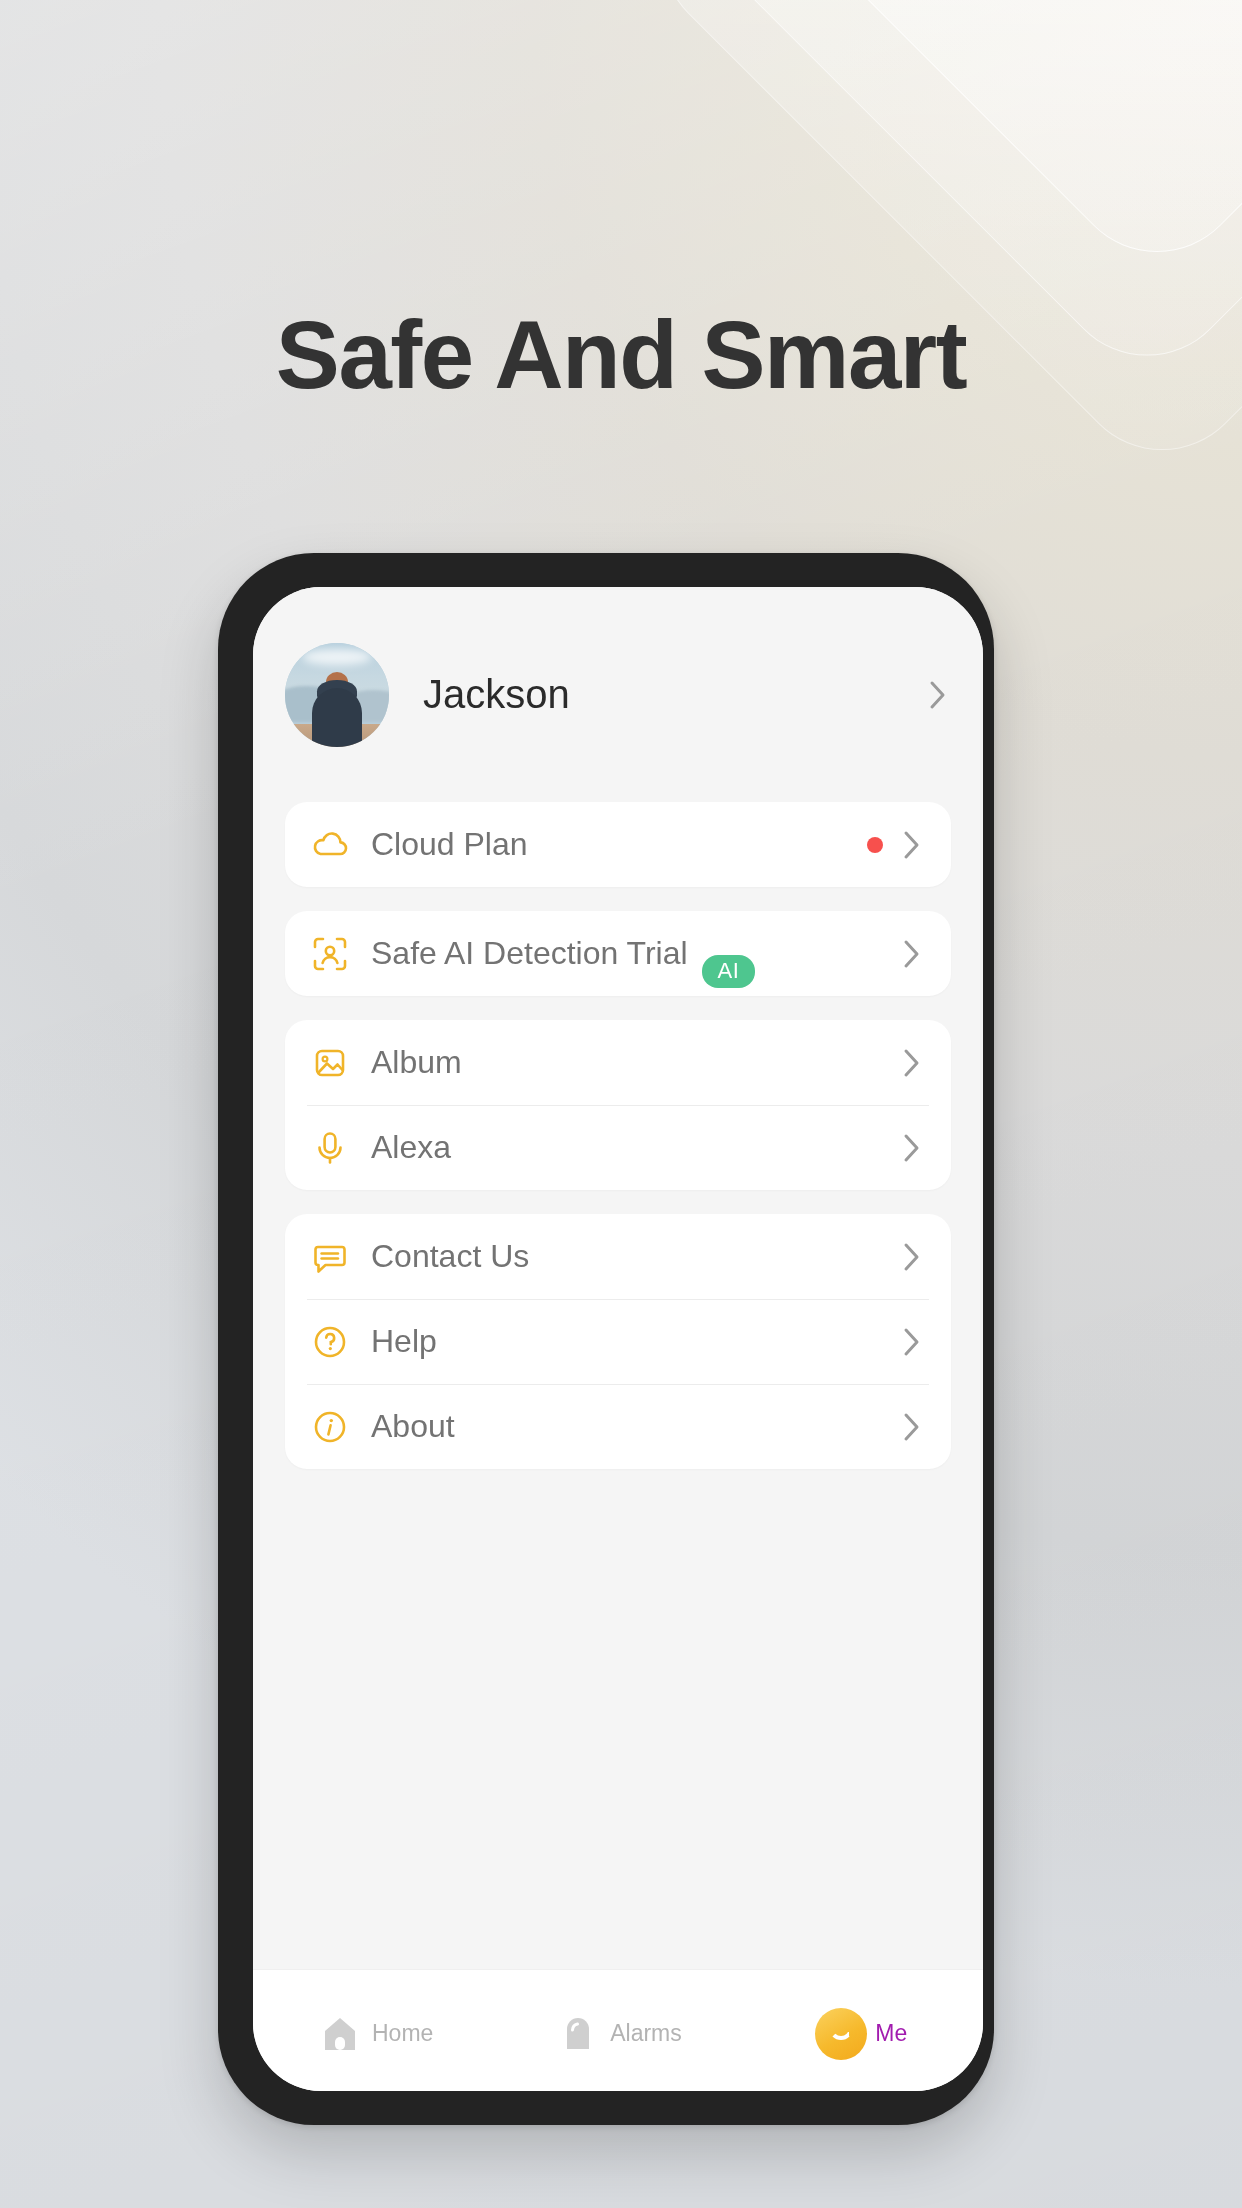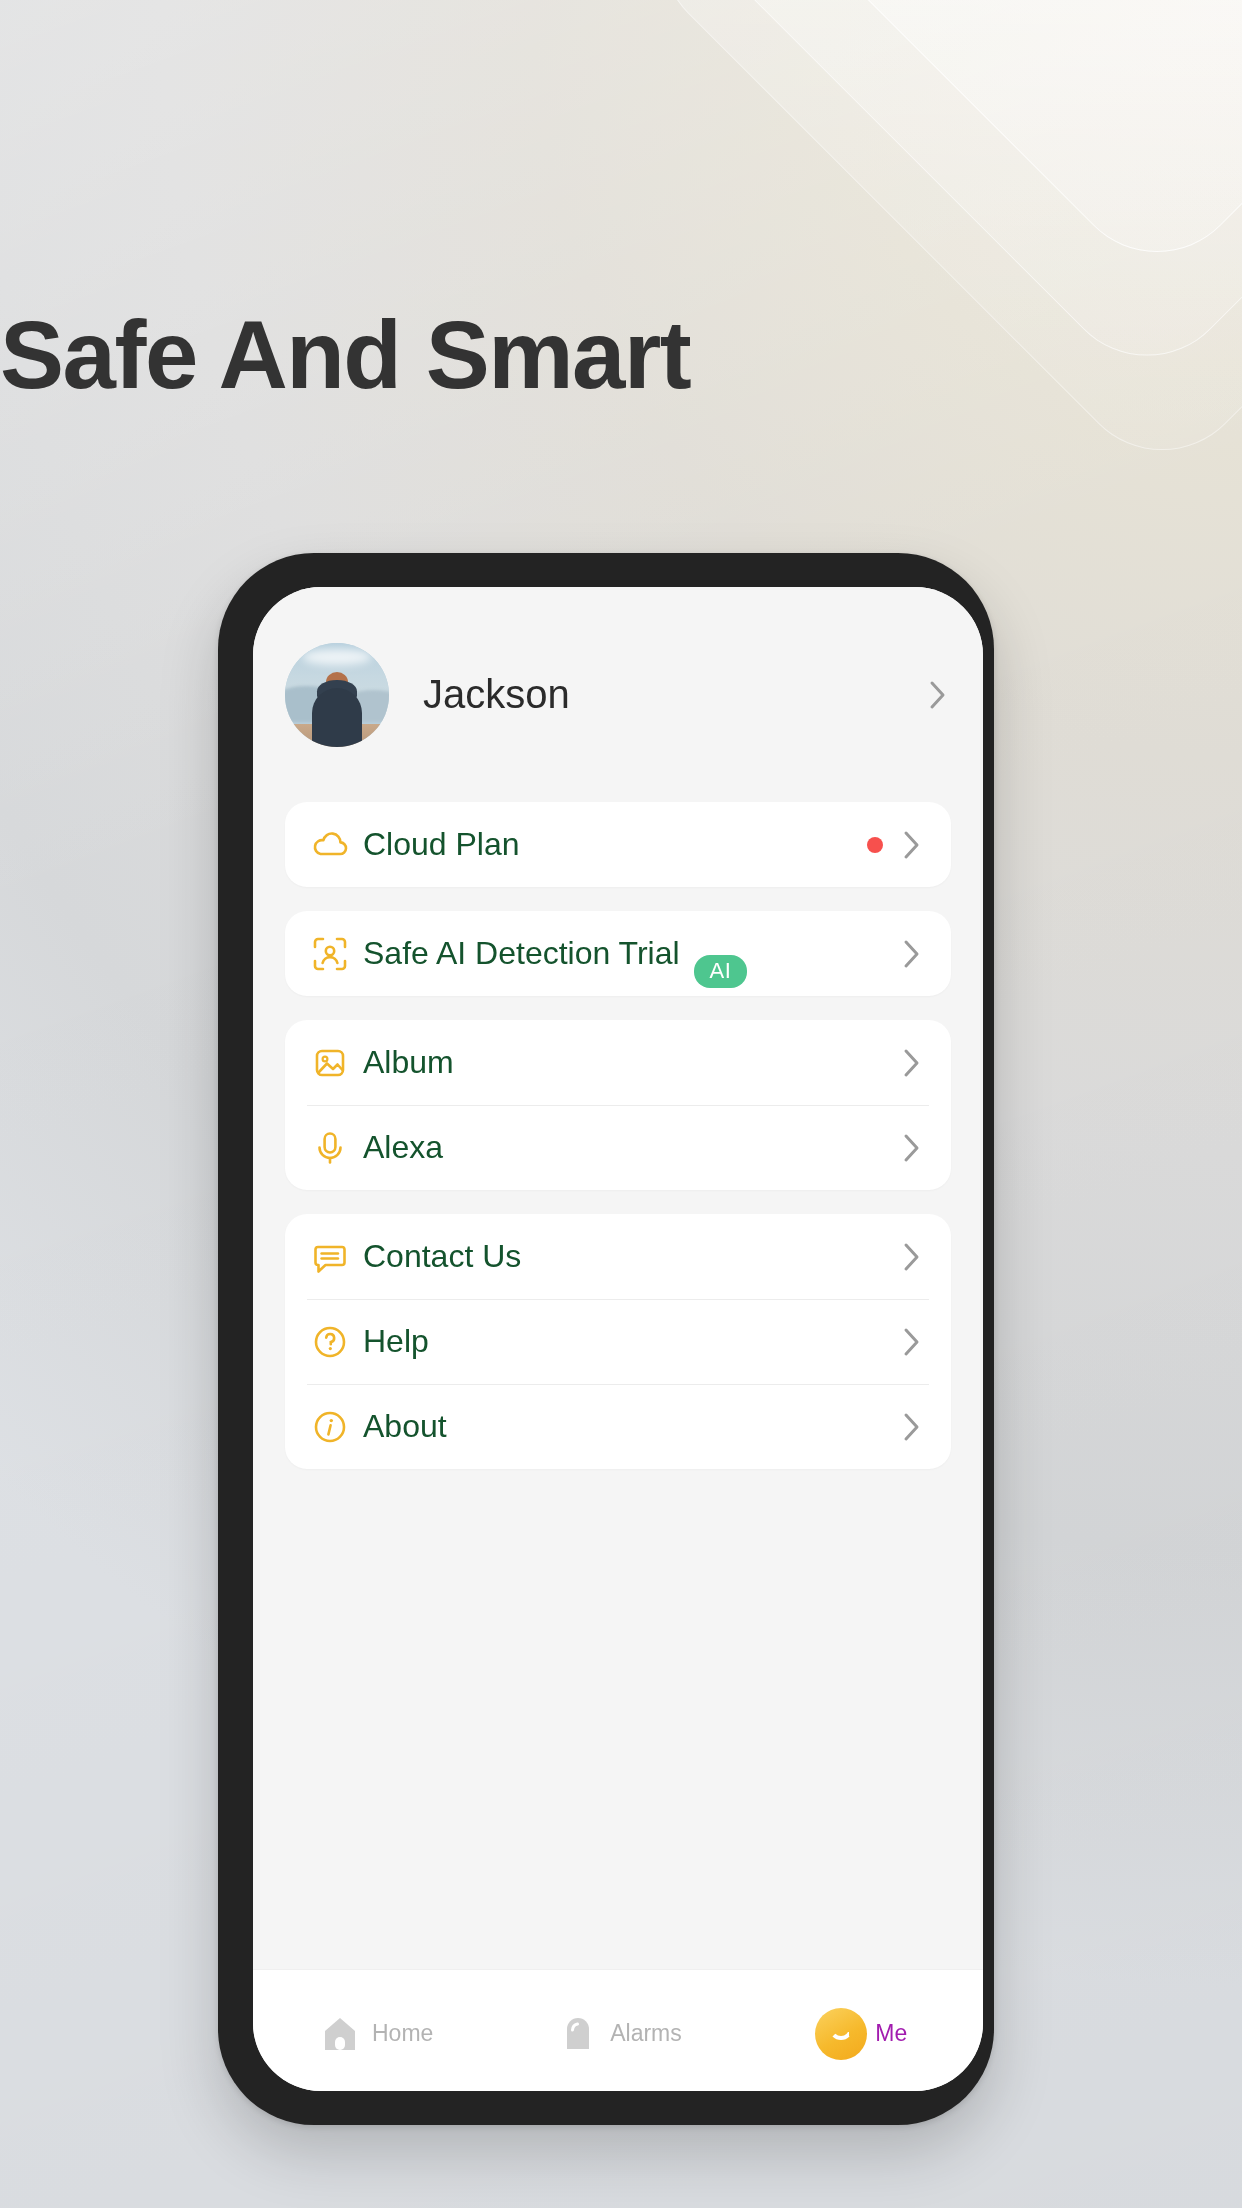--- a/index.html
+++ b/index.html
@@ -44,20 +44,21 @@
     width:600px; height:600px;
     right:-215px; top:-435px;
     background:linear-gradient(135deg, rgba(255,255,255,.80), rgba(255,255,255,.16));
     box-shadow:0 0 0 1px rgba(255,255,255,.80) inset;
   }
 
   
   #headline {
     position:absolute;
     top:300px; left:0; width:100%;
+    text-align:center;
     font-size:96px;
     font-weight:bold;
     letter-spacing:-1.5px;
     color:#333333;
     z-index:5;
   }
 
   
   #phone {
     position:absolute;
@@ -146,23 +147,23 @@
     left:22px; right:22px; top:0;
     height:1px;
     background:#ececec;
   }
   .row .ico {
     width:46px; height:46px;
     flex:0 0 46px;
     display:flex; align-items:center; justify-content:center;
   }
   .row .lbl {
-    margin-left:10px;
+    margin-left:18px;
     font-size:32px;
-    color:#14532d;
+    color:#737373;
     white-space:nowrap;
   }
   .row .tail {
     margin-left:auto;
     display:flex;
     align-items:center;
     gap:20px;
   }
   .badge-ai {
     background:#4ec68f;

